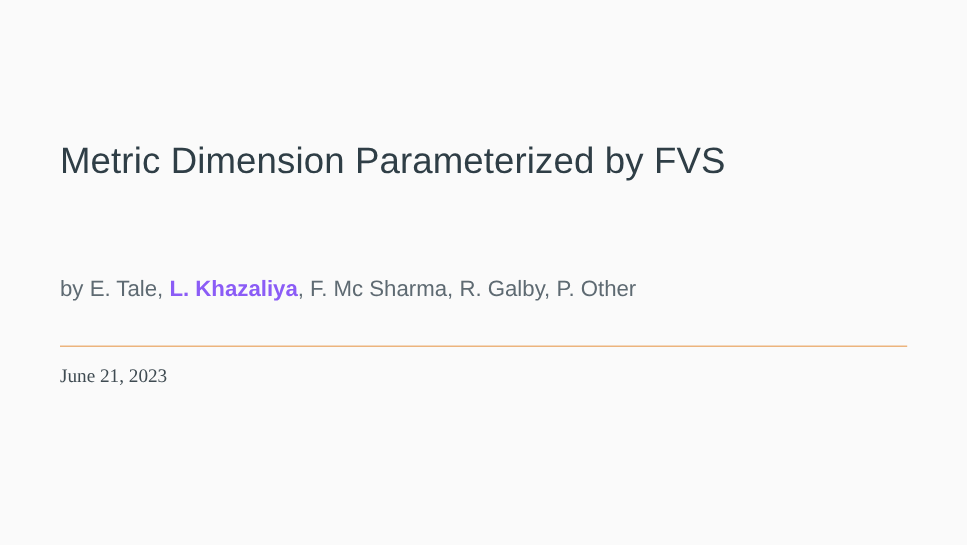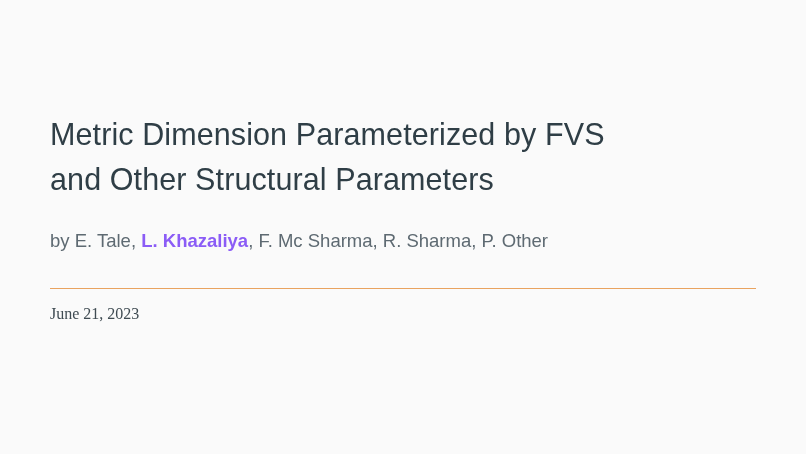--- a/index.html
+++ b/index.html
@@ -77,22 +77,21 @@
     white-space: nowrap;
   }
 </style>
 </head>
 <body>
 
 <div id="slide">
 
   <div id="title-block">
     <div class="title-line">Metric Dimension Parameterized by FVS</div>
-    <div class="title-line">and Other Structural Parameters</div>
   </div>
 
-  <div id="authors-line"><span>by </span><span>E. Tale</span><span>, </span><span class="au-bold">L. Khazaliya</span><span>, </span><span>F. Mc Sharma</span><span>, </span><span>R. Sharma</span><span>, </span><span>P. Other</span></div>
+  <div id="authors-line"><span>by </span><span>E. Tale</span><span>, </span><span class="au-bold">L. Khazaliya</span><span>, </span><span>F. Mc Sharma</span><span>, </span><span>R. Galby</span><span>, </span><span>P. Other</span></div>
 
   <div id="title-rule"></div>
 
   <div id="date-line">June 21, 2023</div>
 
 </div>
 
 </body></html>

